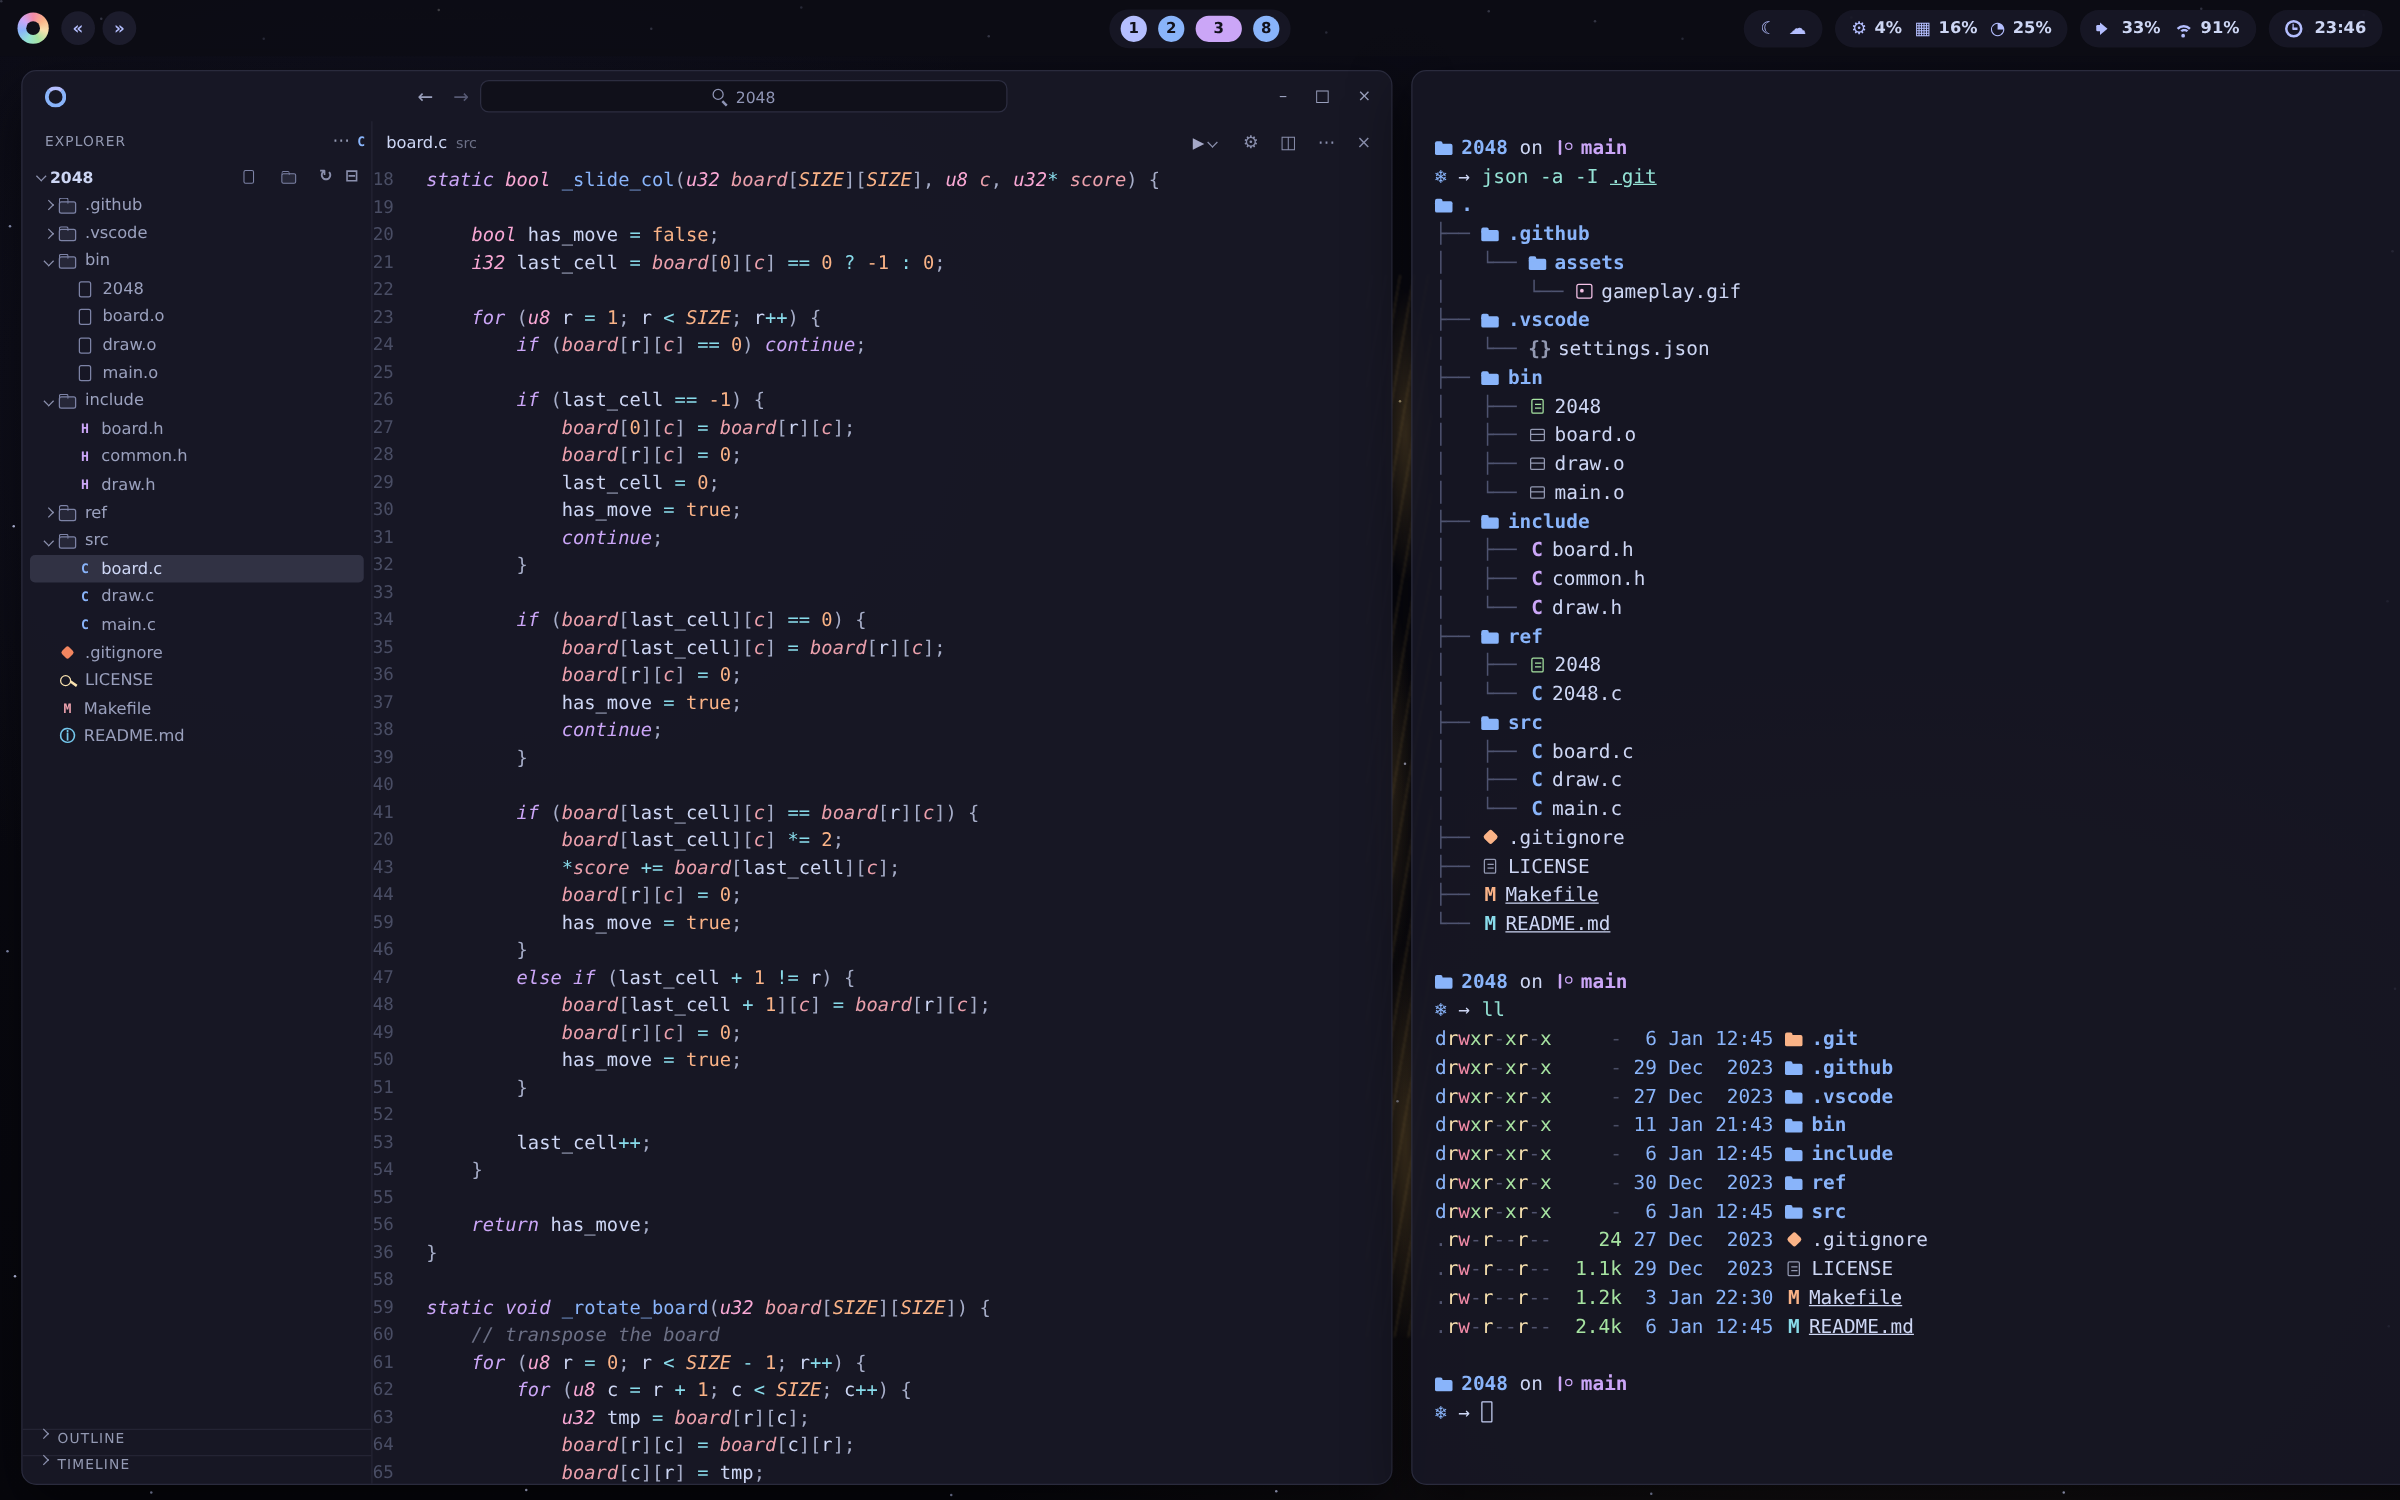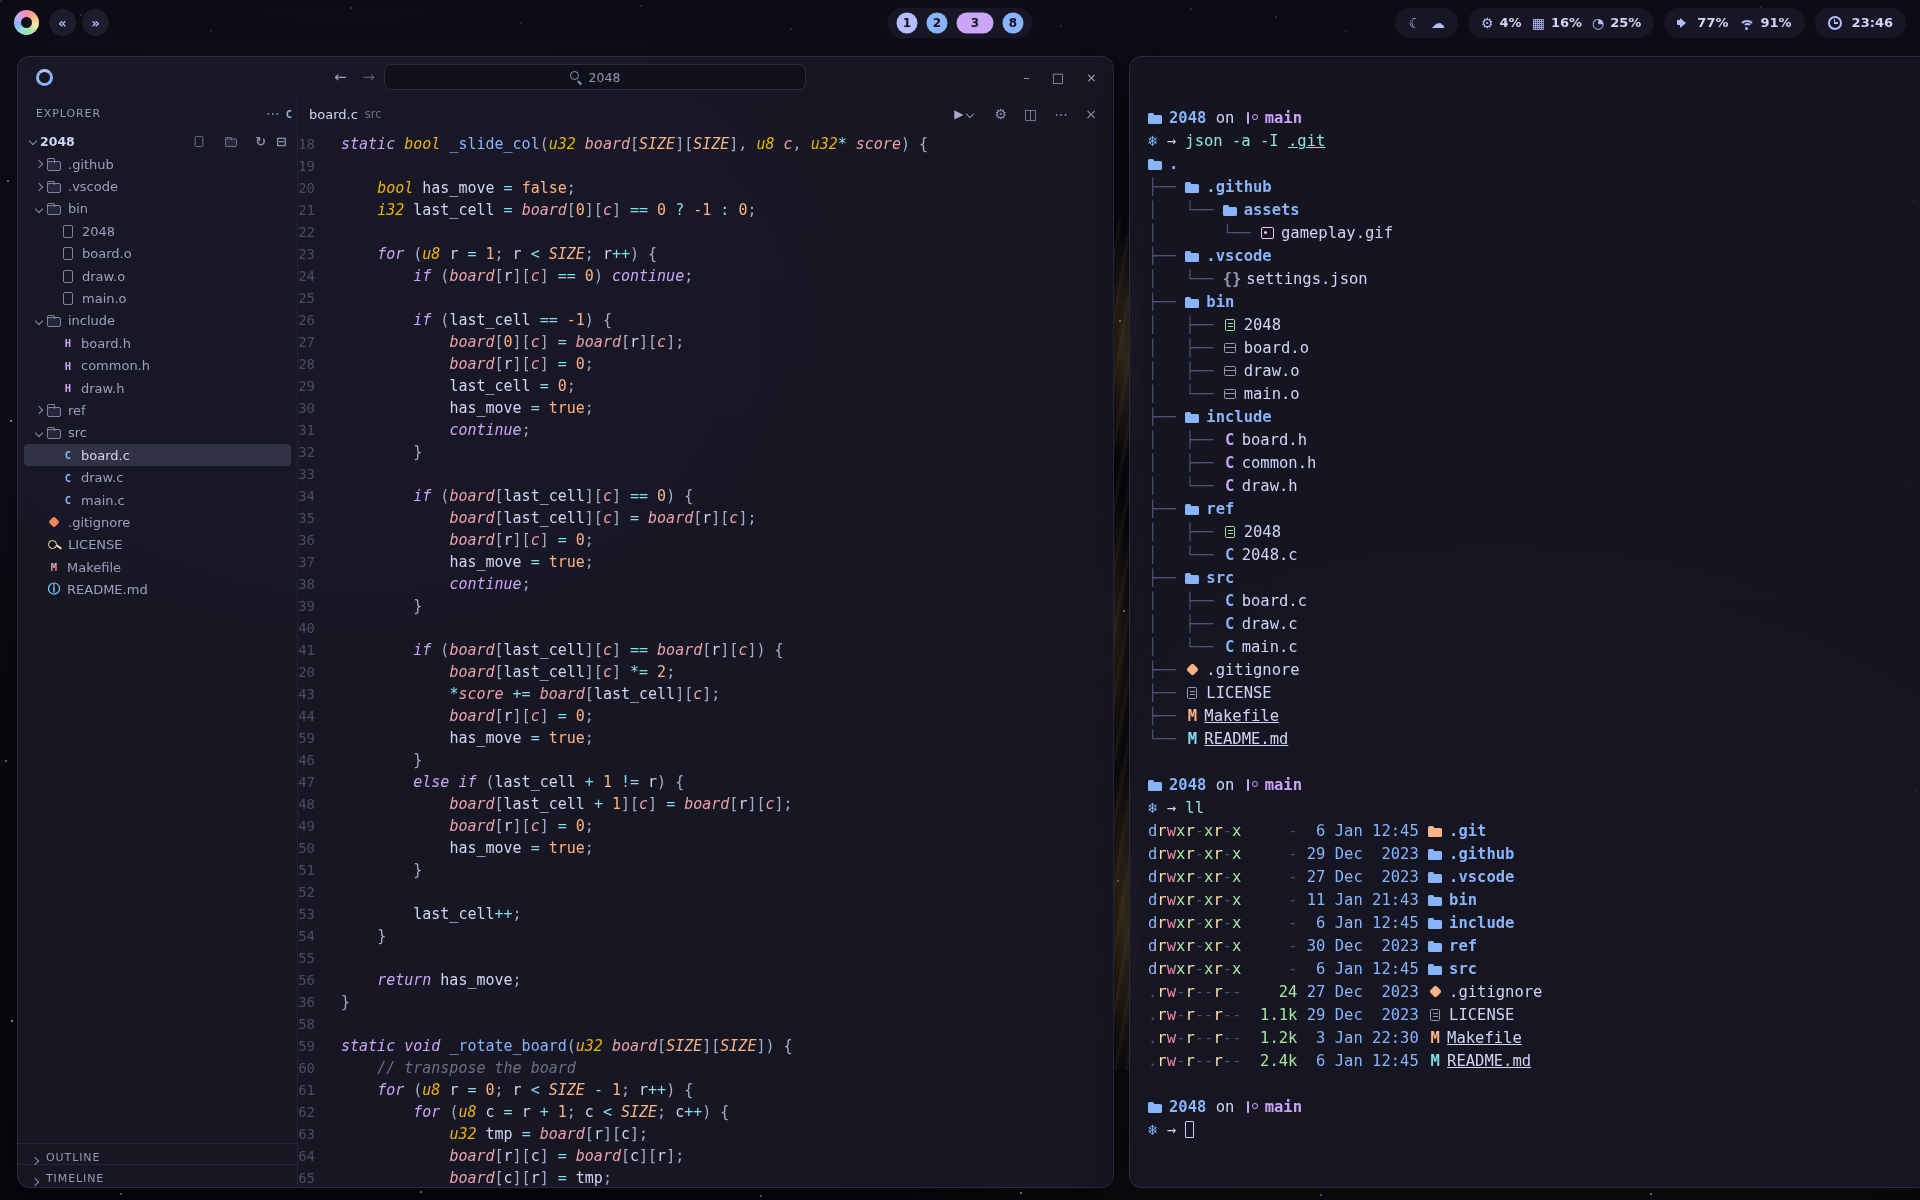--- a/index.html
+++ b/index.html
@@ -97,37 +97,37 @@
   .fic.fold::after,.fic.foldo::after{content:"";position:absolute;left:1px;top:.5px;width:6px;height:3.5px;
     border:1.4px solid #7d83a6;border-bottom:none;border-radius:2px 2px 0 0}
   .fic.doc::before{content:"";position:absolute;left:3px;right:3px;top:0;bottom:0;border:1.4px solid #7d83a6;border-radius:2px}
   .fic.gitd::before{content:"";position:absolute;left:4px;top:2px;width:8px;height:8px;background:#f2855f;
     border-radius:2px;transform:rotate(45deg)}
   .fic.key::before{content:"";position:absolute;left:2px;top:2px;width:7px;height:7px;border:1.8px solid #f9e2af;border-radius:50%}
   .fic.key::after{content:"";position:absolute;left:10px;top:8px;width:6px;height:1.8px;background:#f9e2af;transform:rotate(35deg)}
   .fic.ltr{display:inline-flex;align-items:center;justify-content:center;font:700 10.5px "DejaVu Sans Mono",monospace}
   .fic.h{color:#cba6f7}.fic.cc{color:#89b4fa}.fic.mk{color:#eba0ac}.fic.rd{color:#74c7ec;font-size:12.5px}
   .sb-foot{position:absolute;bottom:2px;left:0;right:0}
-  .foot-row{height:21px;display:flex;align-items:flex-end;gap:4px;padding:0 10px;color:#9399b2;
+  .foot-row{height:21px;display:flex;align-items:flex-start;gap:4px;padding:0 10px;color:#9399b2;
     font:11px "DejaVu Sans",sans-serif;letter-spacing:.9px;border-top:1px solid rgba(49,50,68,.5);cursor:pointer}
   
   .editor-main{position:absolute;left:251px;top:40px;right:0;bottom:0;display:flex;flex-direction:column}
   .tabbar{height:34px;display:flex;align-items:center;justify-content:space-between;padding-right:16px;flex:none}
   .tab{display:flex;align-items:center;gap:7px;padding:0 14px 0 12px;height:100%;color:#cdd6f4;
     font:13px "DejaVu Sans",sans-serif;cursor:pointer}
   .tab .hint{color:#6c7086;font-size:11.5px}
   .tab-actions{display:flex;gap:17px;color:#8a8fad;font-size:14px;align-items:center}
   .tab-actions span{cursor:pointer;display:inline-flex;align-items:center}
   .run-ico{color:#a6a9c8;font-size:12px}
   .code-area{flex:1;overflow:hidden;padding-top:2px;font:15px "DejaVu Sans Mono",monospace}
   .cl{display:flex;height:22px;line-height:22px;white-space:pre}
   .ln{width:46px;text-align:right;color:#494d64;flex:none;font-size:14px}
   .ct{padding-left:26px}
   .tk-k{color:#cba6f7;font-style:italic}
-  .tk-t{color:#eab308;font-style:italic}
+  .tk-t{color:#f9a8d4;font-style:italic}
   .tk-f{color:#89b4fa}
   .tk-p{color:#eba0ac;font-style:italic}
   .tk-v{color:#cdd6f4}
   .tk-n{color:#fab387}
   .tk-m{color:#fab387;font-style:italic}
   .tk-o{color:#89dceb}
   .tk-u{color:#a6adc8}
   .tk-c{color:#6c7086;font-style:italic}
   
   .term-content{padding:50px 16px 18px 18px;font:15.5px "DejaVu Sans Mono",monospace}
@@ -203,21 +203,21 @@
         <span>16%</span>
       </span>
       <span class="stat">
         <span class="picon">◔</span>
         <span>25%</span>
       </span>
     </div>
     <div class="pill">
       <span class="stat">
         <span class="spk"></span>
-        <span>77%</span>
+        <span>33%</span>
       </span>
       <span class="stat">
         <span class="wifi">
             <i></i>
           </span>
         <span>91%</span>
       </span>
     </div>
     <div class="pill">
       <span class="clk"></span>

